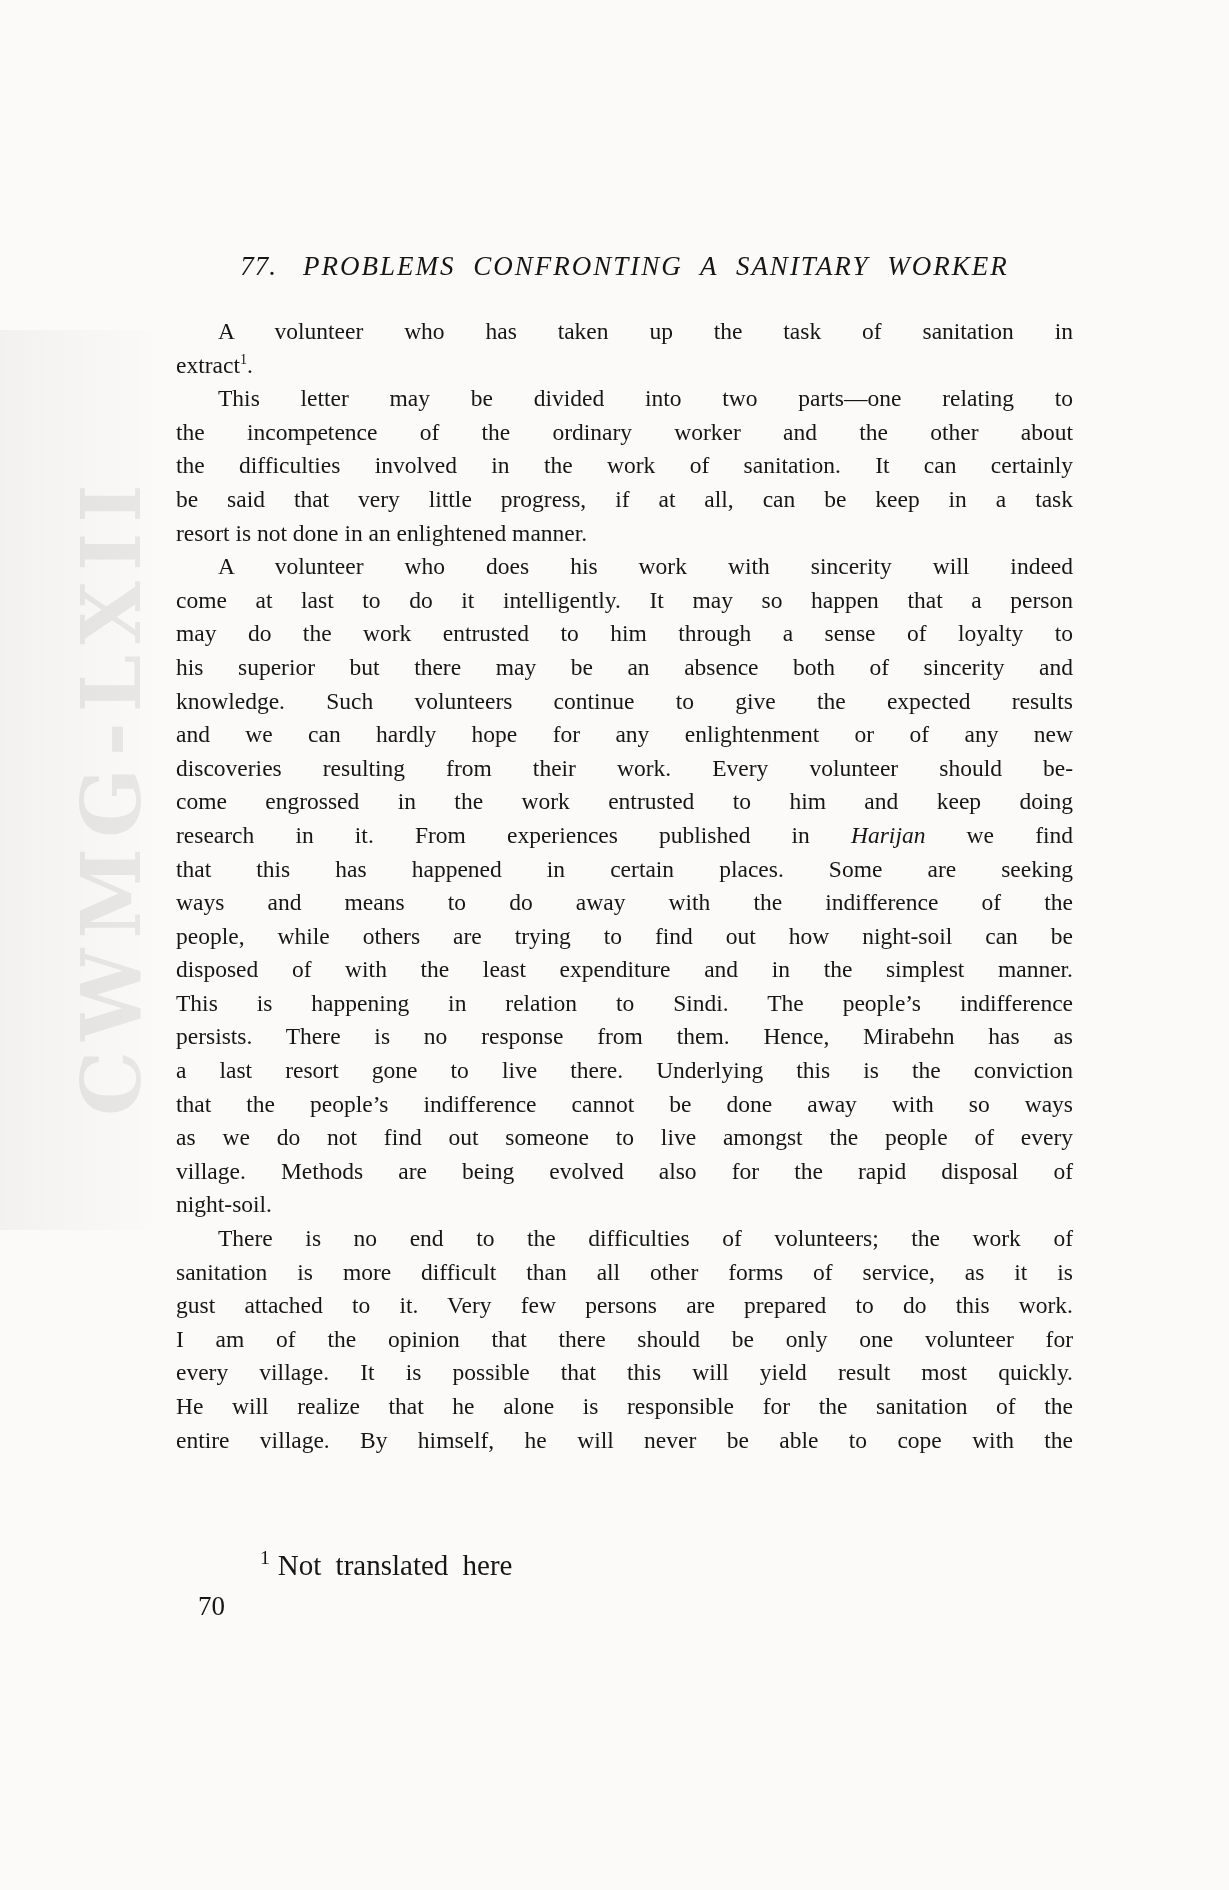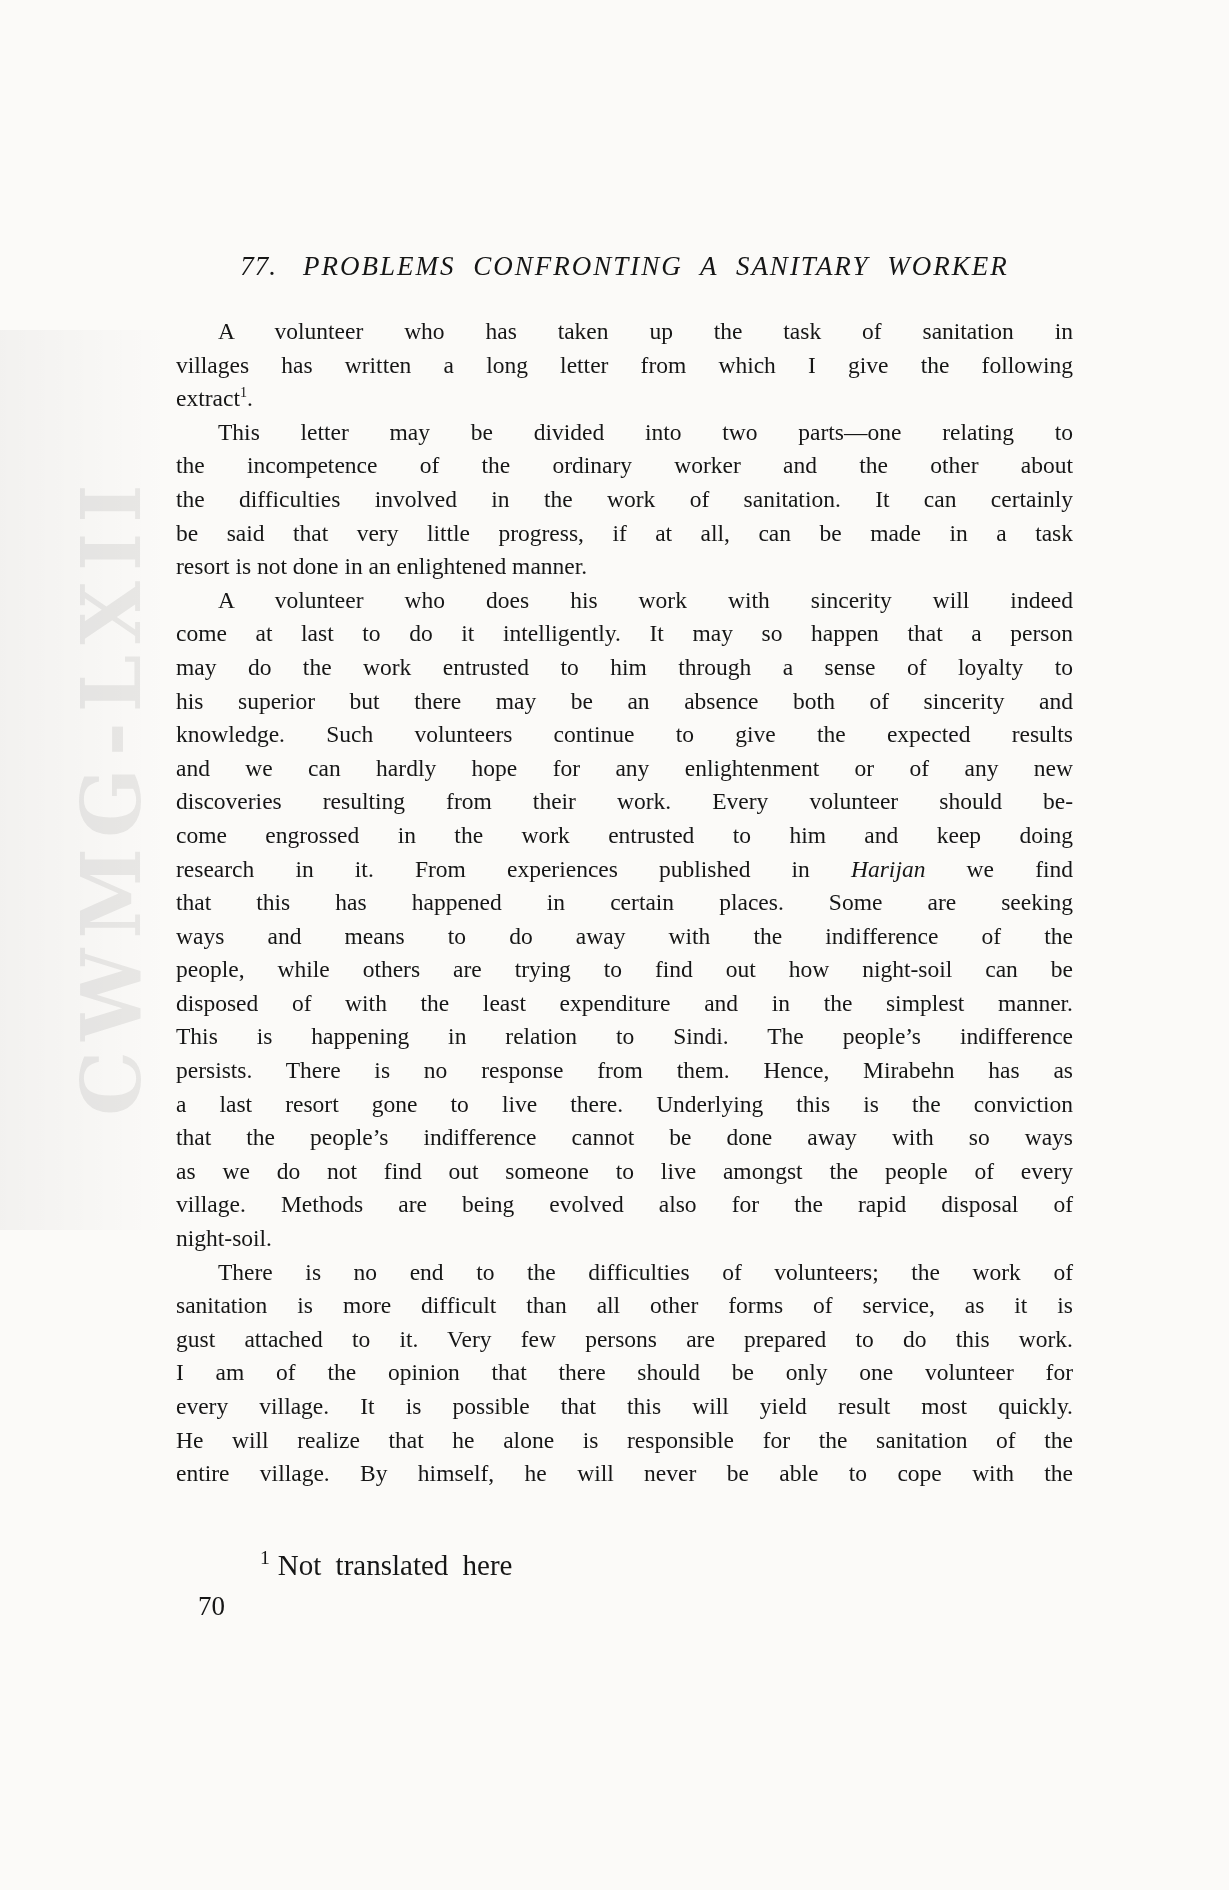--- a/index.html
+++ b/index.html
@@ -78,26 +78,25 @@
   <div class="edge-shade"></div>
 
   <div class="watermark">CWMG-LXII</div>
 
   <div class="heading">
     <span class="h-num">77.</span><span class="h-title">PROBLEMS CONFRONTING A SANITARY WORKER</span>
   </div>
 
   <div class="body-text">
       <div class="line indent just"><span>A volunteer who has taken up the task of sanitation in</span></div>
-      <div class="line just"><span>villages has written a long letter from which I give the following</span></div>
       <div class="line"><span>extract</span><sup>1</sup><span>.</span></div>
       <div class="line indent just"><span>This letter may be divided into two parts—one relating to</span></div>
       <div class="line just"><span>the incompetence of the ordinary worker and the other about</span></div>
       <div class="line just"><span>the difficulties involved in the work of sanitation. It can certainly</span></div>
-      <div class="line just"><span>be said that very little progress, if at all, can be made in a task</span></div>
+      <div class="line just"><span>be said that very little progress, if at all, can be keep in a task</span></div>
       <div class="line"><span>resort is not done in an enlightened manner.</span></div>
       <div class="line indent just"><span>A volunteer who does his work with sincerity will indeed</span></div>
       <div class="line just"><span>come at last to do it intelligently. It may so happen that a person</span></div>
       <div class="line just"><span>may do the work entrusted to him through a sense of loyalty to</span></div>
       <div class="line just"><span>his superior but there may be an absence both of sincerity and</span></div>
       <div class="line just"><span>knowledge. Such volunteers continue to give the expected results</span></div>
       <div class="line just"><span>and we can hardly hope for any enlightenment or of any new</span></div>
       <div class="line just"><span>discoveries resulting from their work. Every volunteer should be-</span></div>
       <div class="line just"><span>come engrossed in the work entrusted to him and keep doing</span></div>
       <div class="line just"><span>research in it. From experiences published in </span><i>Harijan</i><span> we find</span></div>

